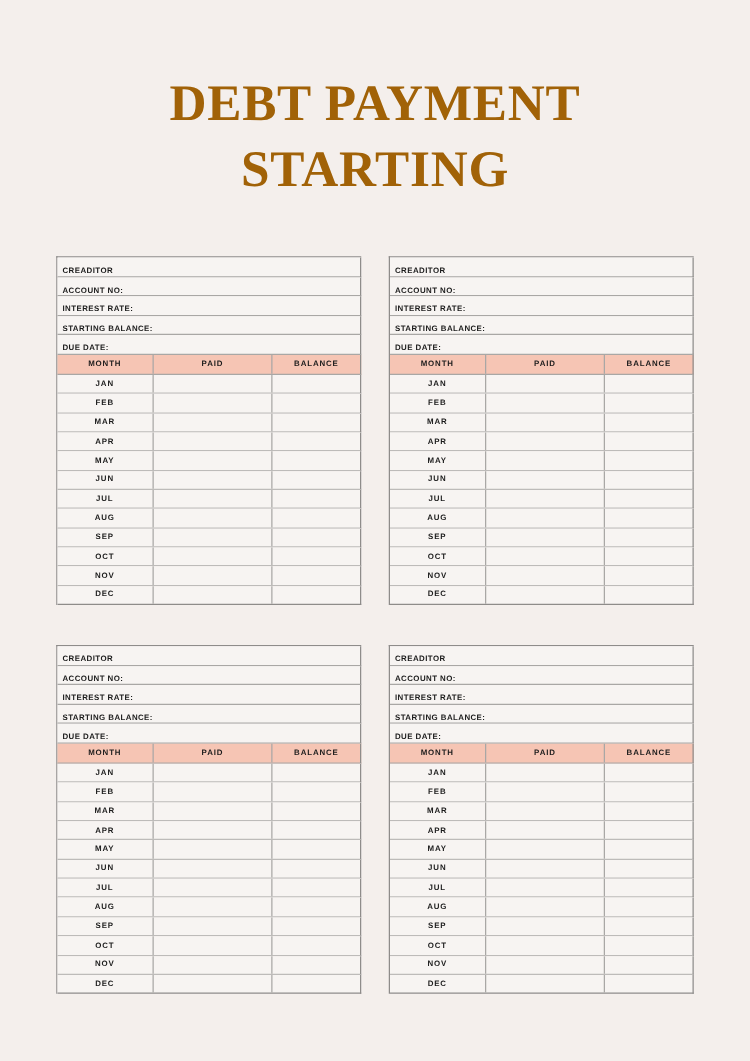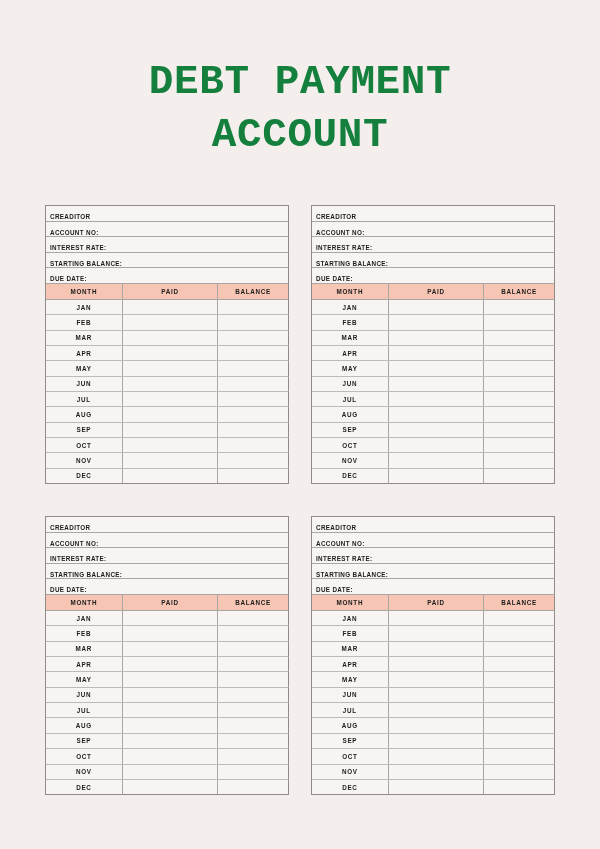--- a/index.html
+++ b/index.html
@@ -25,25 +25,25 @@
   
   .title-block {
     position: absolute;
     left: 0;
     top: 56px;
     width: 600px;
     text-align: center;
   }
   .title-line {
     display: block;
-    font-family: Liberation Mono, monospace;
+    font-family: Liberation Serif, serif;
     font-size: 41px;
     font-weight: 700;
     letter-spacing: 0.6px;
-    color: #15803d;
+    color: #a16207;
     line-height: 53px;
     white-space: nowrap;
   }
 
   
   .sheet-grid {
     position: absolute;
     left: 45px;
     top: 205px;
     width: 510px;
@@ -137,21 +137,21 @@
   }
   .entry-cell { background: transparent; }
 </style>
 </head>
 <body>
 
 <div class="page">
 
   <div class="title-block">
     <span class="title-line">DEBT PAYMENT</span>
-    <span class="title-line">ACCOUNT</span>
+    <span class="title-line">STARTING</span>
   </div>
 
   <div class="sheet-grid">
       <div class="tracker-card">
         <div class="info-row"><span class="info-label">CREADITOR</span><span class="info-value"></span></div>
         <div class="info-row"><span class="info-label">ACCOUNT NO:</span><span class="info-value"></span></div>
         <div class="info-row"><span class="info-label">INTEREST RATE:</span><span class="info-value"></span></div>
         <div class="info-row"><span class="info-label">STARTING BALANCE:</span><span class="info-value"></span></div>
         <div class="info-row"><span class="info-label">DUE DATE:</span><span class="info-value"></span></div>
         <div class="col-head">

